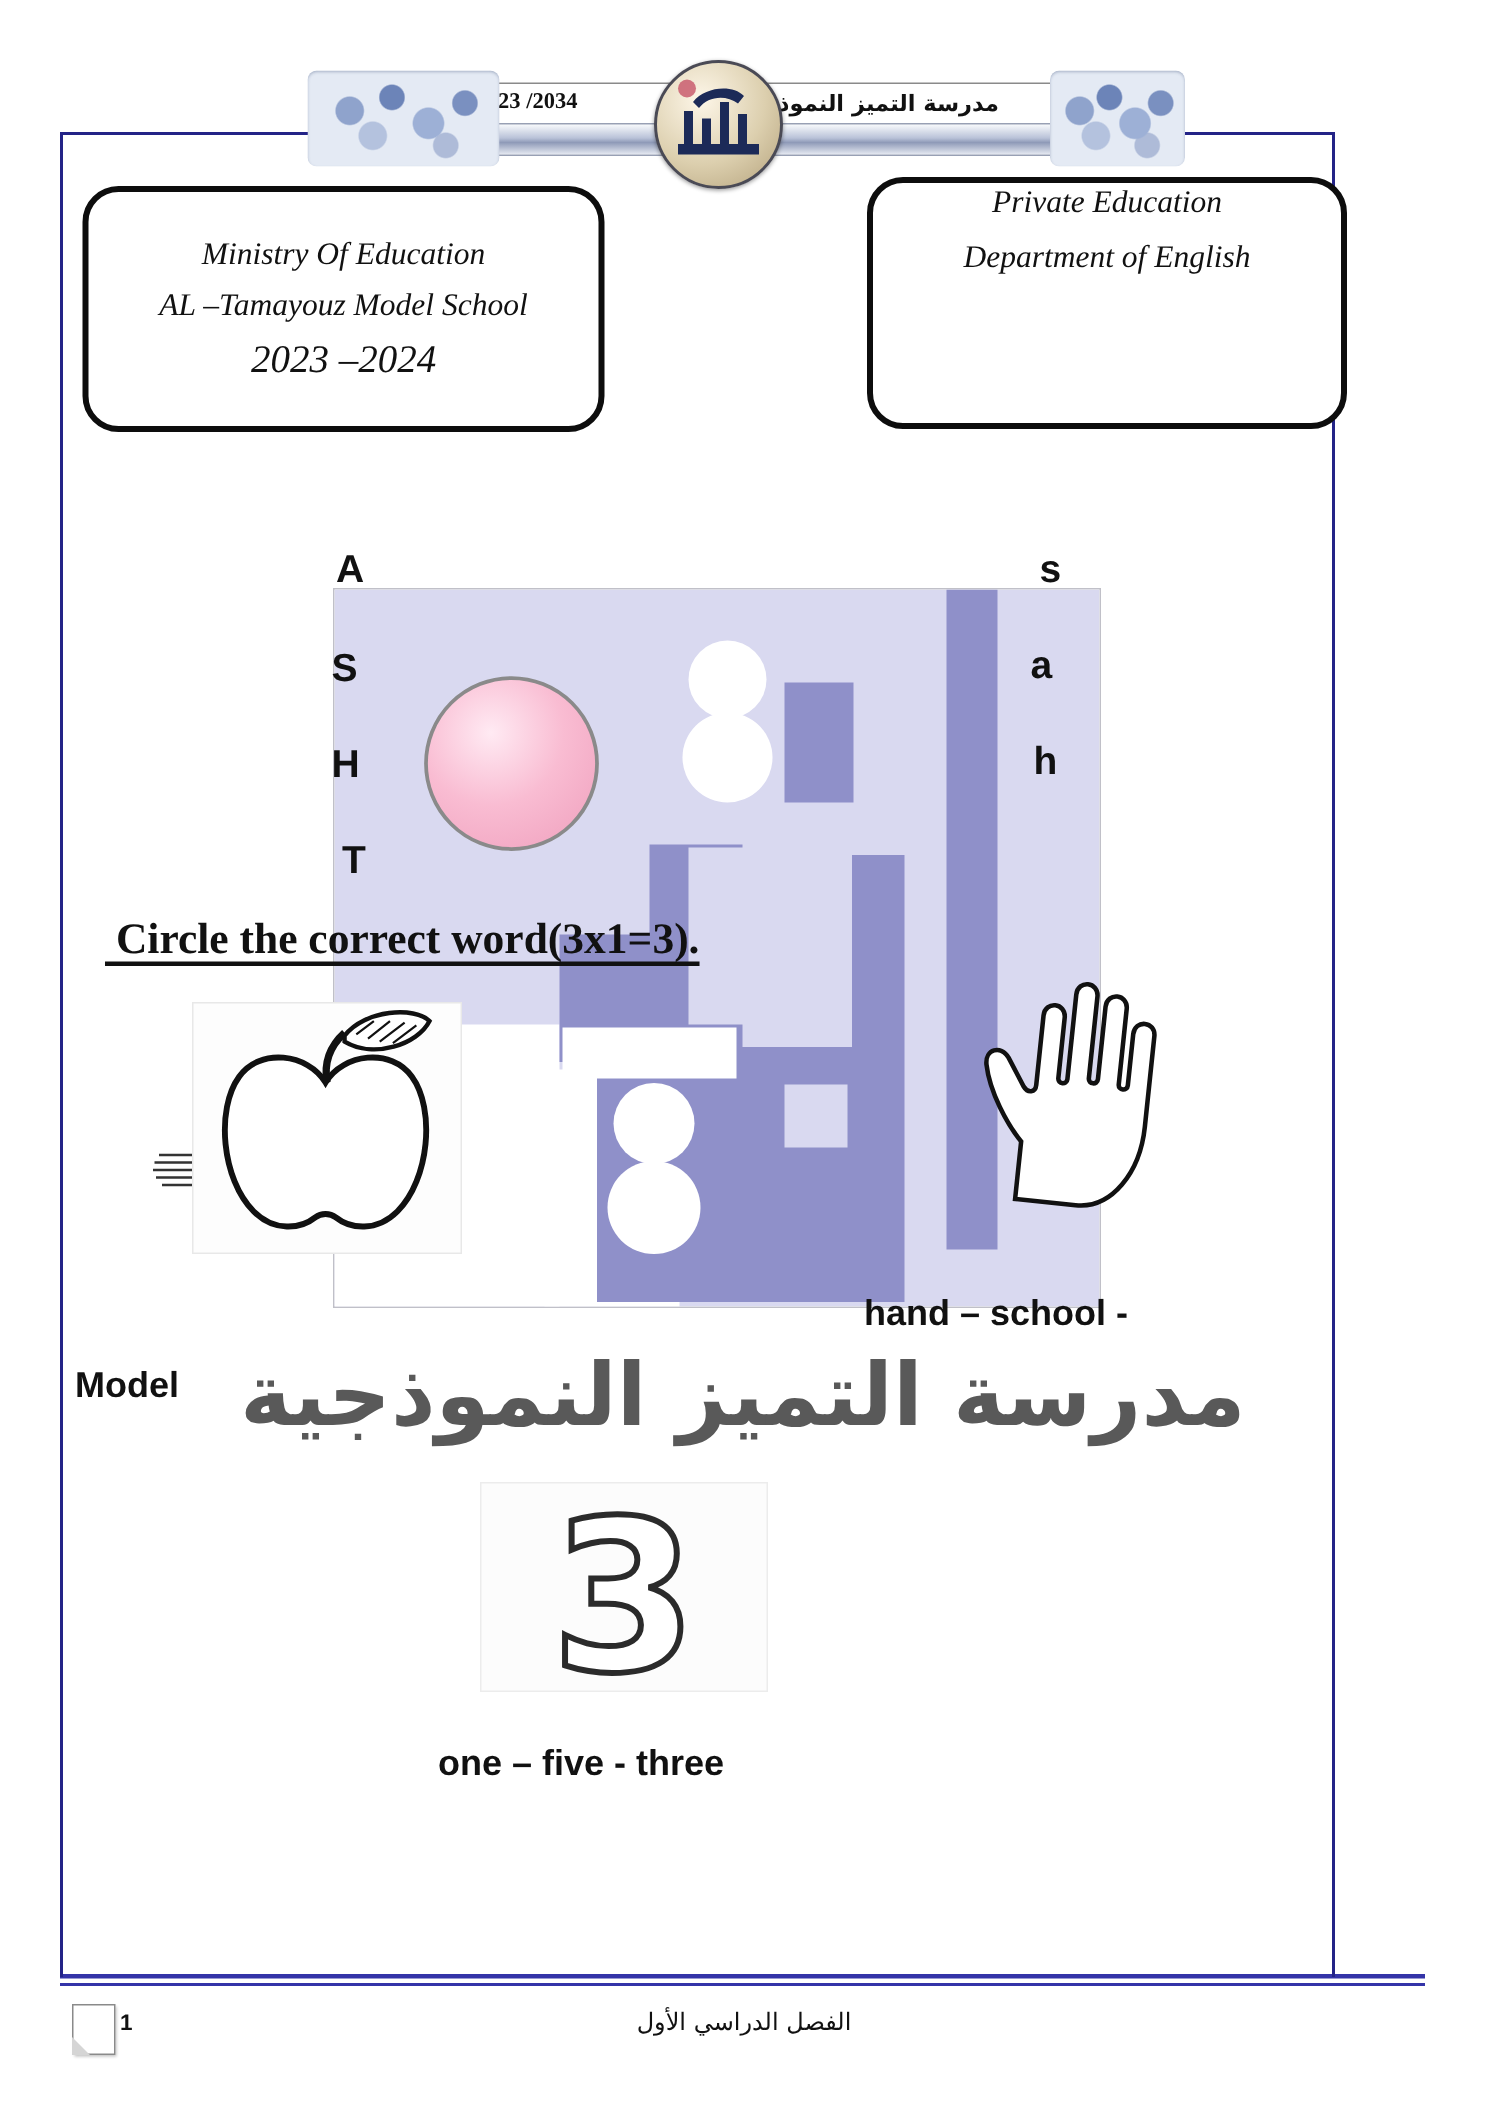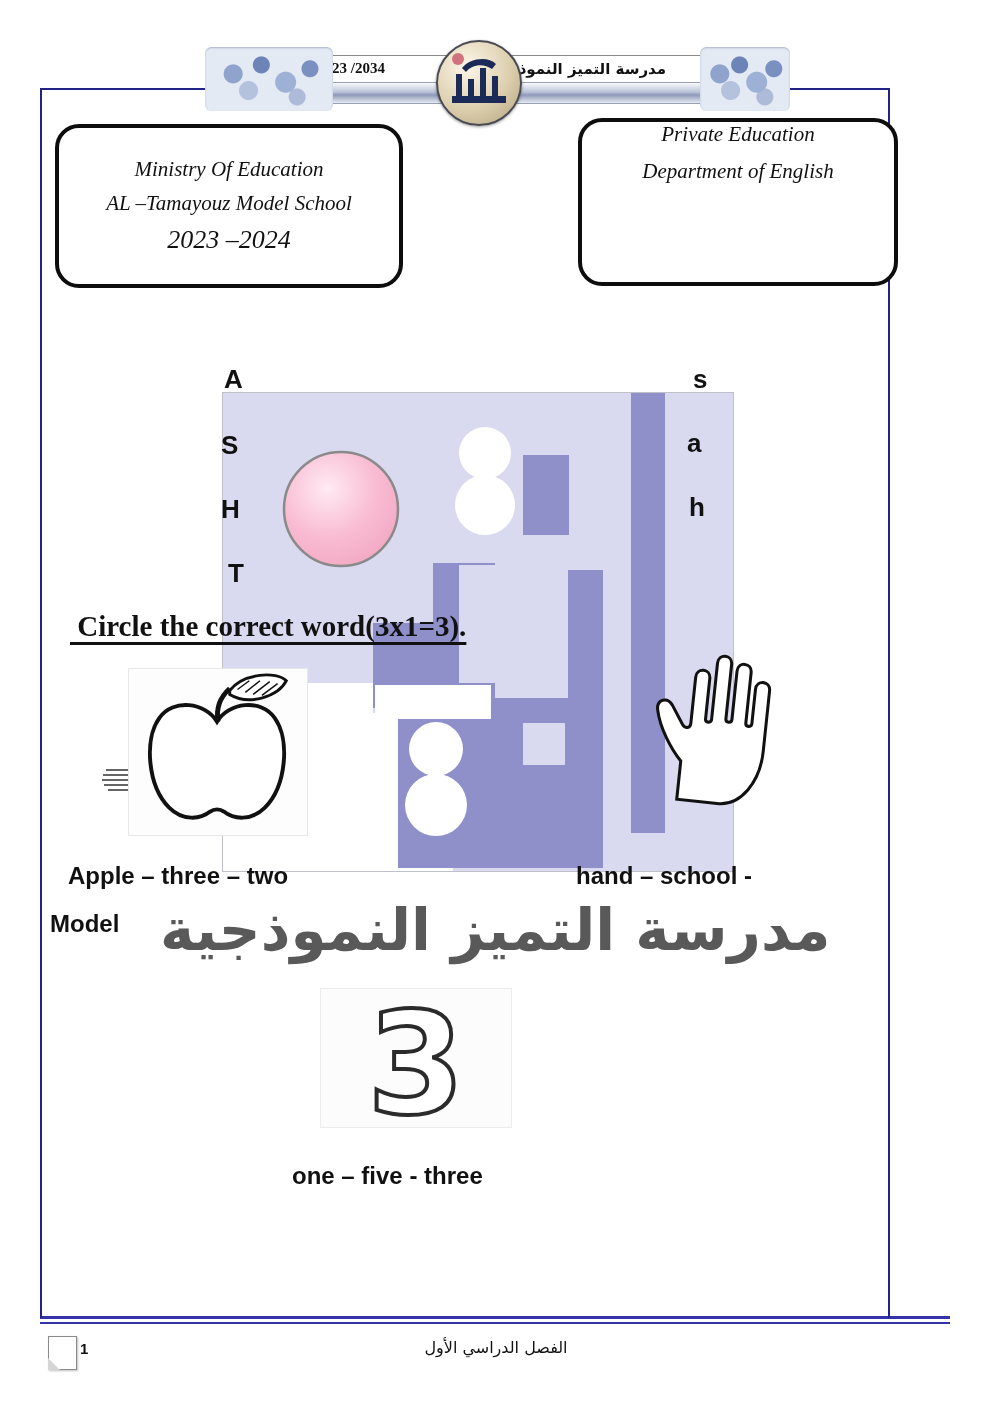--- a/index.html
+++ b/index.html
@@ -175,21 +175,20 @@
       <path d="M110 21 l12 -9 M118 24 l15 -12 M126 26 l17 -13 M135 27 l16 -12 M144 27 l12 -9" stroke="#111" stroke-width="1.5"></path>
     </svg>
   </div>
 
   <div class="hand-fig">
     <svg width="152" height="162" viewBox="0 0 150 160">
       <path d="M44 156 L44 118 C34 108 20 88 16 70 C14 60 24 56 30 64 L42 82 C45 86 50 85 50 80 L50 34 C50 24 64 24 64 34 L64 74 C64 78 70 78 70 74 L70 18 C70 8 84 8 84 18 L84 72 C84 76 90 76 90 72 L90 24 C90 14 104 14 104 24 L104 74 C104 78 110 78 110 74 L110 40 C110 30 124 30 124 40 L124 100 C124 130 108 156 84 156 Z" fill="#fff" stroke="#111" stroke-width="3"></path>
     </svg>
   </div>
 
-  <div class="opt opt-apple">Apple – three – two</div>
   <div class="opt opt-hand">hand – school -</div>
   <div class="opt opt-cont">Model</div>
 
   <div class="arabic-wm">مدرسة التميز النموذجية</div>
 
   <div class="number-fig">
     <svg width="190" height="138" viewBox="0 0 190 138">
       <text x="95" y="124" text-anchor="middle" font-family="DejaVu Sans, sans-serif" font-weight="bold" font-size="140" fill="#ffffff" stroke="#2b2b2b" stroke-width="4">3</text>
     </svg>
   </div>

